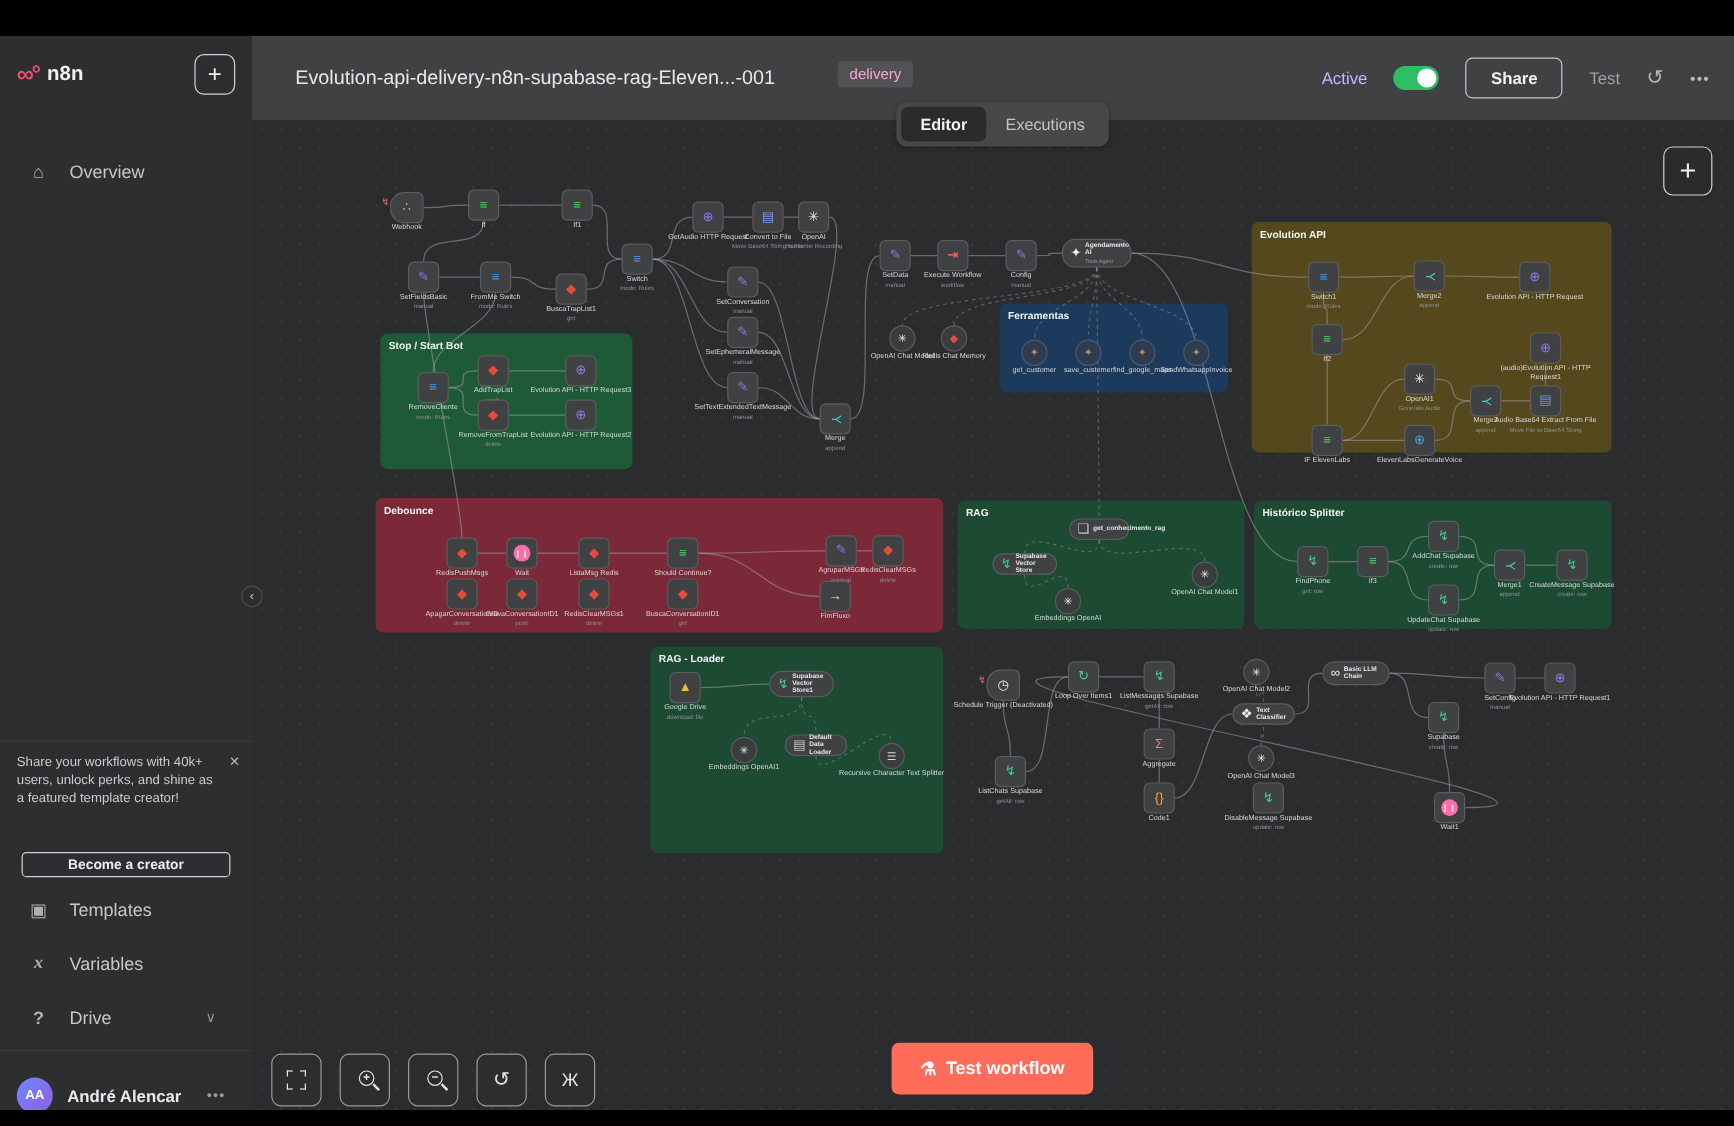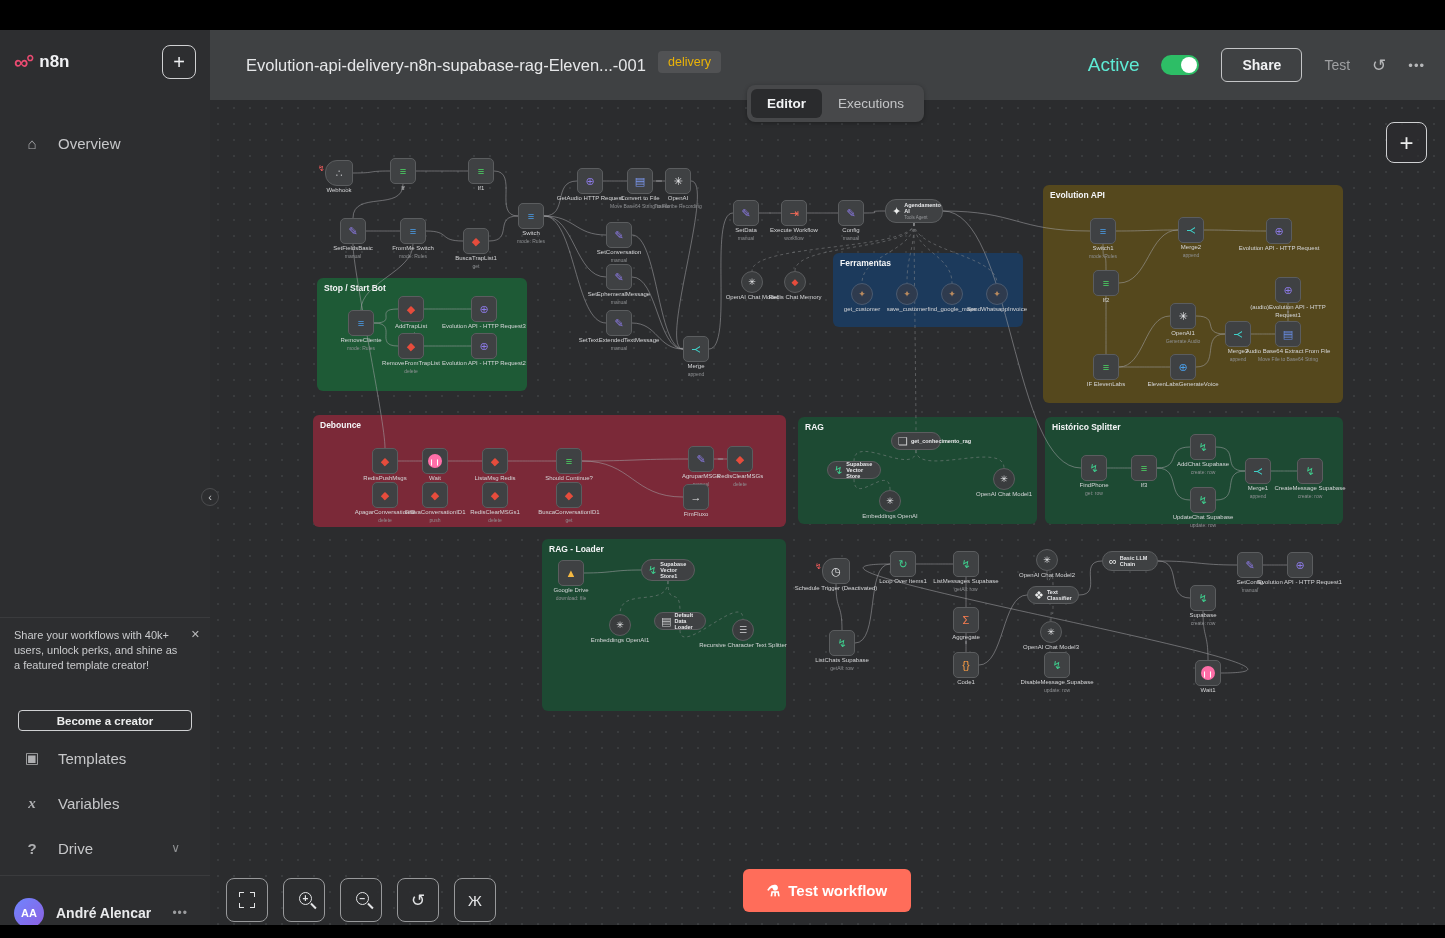--- a/index.html
+++ b/index.html
@@ -31,23 +31,23 @@
     background:transparent; color:#eceded; font-size:11.5px; font-weight:bold; display:flex; align-items:center; justify-content:center; cursor:pointer;}
   .sb-bottom-div { position:absolute; left:0; top:845px; width:210px; border-top:1px solid #3a3b3d; }
   .user-row { position:absolute; left:0; top:858px; width:210px; height:50px; display:flex; align-items:center; padding:0 14px; }
   .avatar { width:30px; height:30px; border-radius:50%; background:linear-gradient(135deg,#6f86ff,#8d5fe0);
     color:#fff; font-size:11px; font-weight:bold; display:flex; align-items:center; justify-content:center; margin-right:12px;}
   .user-name { color:#e9eaec; font-size:14px; font-weight:bold; }
   .user-dots { position:absolute; right:22px; color:#9b9c9e; font-size:12px; letter-spacing:1px; cursor:pointer;}
 
   
   .wf-title { position:absolute; left:36px; top:0; height:70px; display:flex; align-items:center; color:#e6e7e9; font-size:16.5px; }
-  .wf-tag { position:absolute; left:448px; top:21px; background:#515254; border-radius:4px; color:#eab308; font-size:12.5px; padding:4px 10px; cursor:pointer;}
+  .wf-tag { position:absolute; left:488px; top:21px; background:#515254; border-radius:4px; color:#f9a8d4; font-size:12.5px; padding:4px 10px; cursor:pointer;}
   .hdr-right { position:absolute; right:20px; top:0; height:70px; display:flex; align-items:center; gap:22px; }
-  .active-lbl { color:#5eead4; font-size:19px; }
+  .active-lbl { color:#c4b5fd; font-size:14px; }
   .toggle { width:38px; height:20px; border-radius:10px; background:#2dbe66; position:relative; cursor:pointer; }
   .toggle .knob { position:absolute; right:2px; top:2px; width:16px; height:16px; border-radius:50%; background:#fff; }
   .share-btn { border:1px solid #c4c5c7; border-radius:6px; color:#f0f1f3; font-size:14px; font-weight:bold; padding:8px 20px; background:transparent; cursor:pointer;}
   .saved-lbl { color:#9fa0a2; font-size:14px; }
   .hicon { color:#b6b7b9; font-size:17px; cursor:pointer; }
   .tabs { position:absolute; left:747px; top:85px; z-index:6; background:#47484a; border-radius:8px; padding:4px; display:flex; box-shadow:0 1px 4px rgba(0,0,0,.3);}
   .tab { font-size:13.5px; padding:7px 16px; border-radius:6px; color:#c3c4c6; cursor:pointer;}
   .tab.active { background:#2a2b2d; color:#f2f3f5; font-weight:bold; }
 
   
@@ -167,21 +167,21 @@
         </div>
         <div class="grp" style="left: 103px; top: 315px; width: 473px; height: 112px; background: rgb(123, 41, 56);">
           <div class="grp-label">Debounce</div>
         </div>
         <div class="grp" style="left: 588px; top: 317px; width: 239px; height: 107px; background: rgb(29, 74, 51);">
           <div class="grp-label">RAG</div>
         </div>
         <div class="grp" style="left: 835px; top: 317px; width: 298px; height: 107px; background: rgb(29, 74, 51);">
           <div class="grp-label">Histórico Splitter</div>
         </div>
-        <div class="grp" style="left: 833px; top: 85px; width: 300px; height: 218px; background: rgb(85, 72, 29);">
+        <div class="grp" style="left: 833px; top: 85px; width: 300px; height: 192px; background: rgb(85, 72, 29);">
           <div class="grp-label">Evolution API</div>
         </div>
         <div class="grp" style="left: 623px; top: 153px; width: 190px; height: 74px; background: rgb(28, 58, 92);">
           <div class="grp-label">Ferramentas</div>
         </div>
         <div class="grp" style="left: 332px; top: 439px; width: 244px; height: 172px; background: rgb(29, 74, 51);">
           <div class="grp-label">RAG - Loader</div>
         </div>
       </div>
     <svg id="edges" width="1235" height="825" viewBox="0 0 1235 825">

